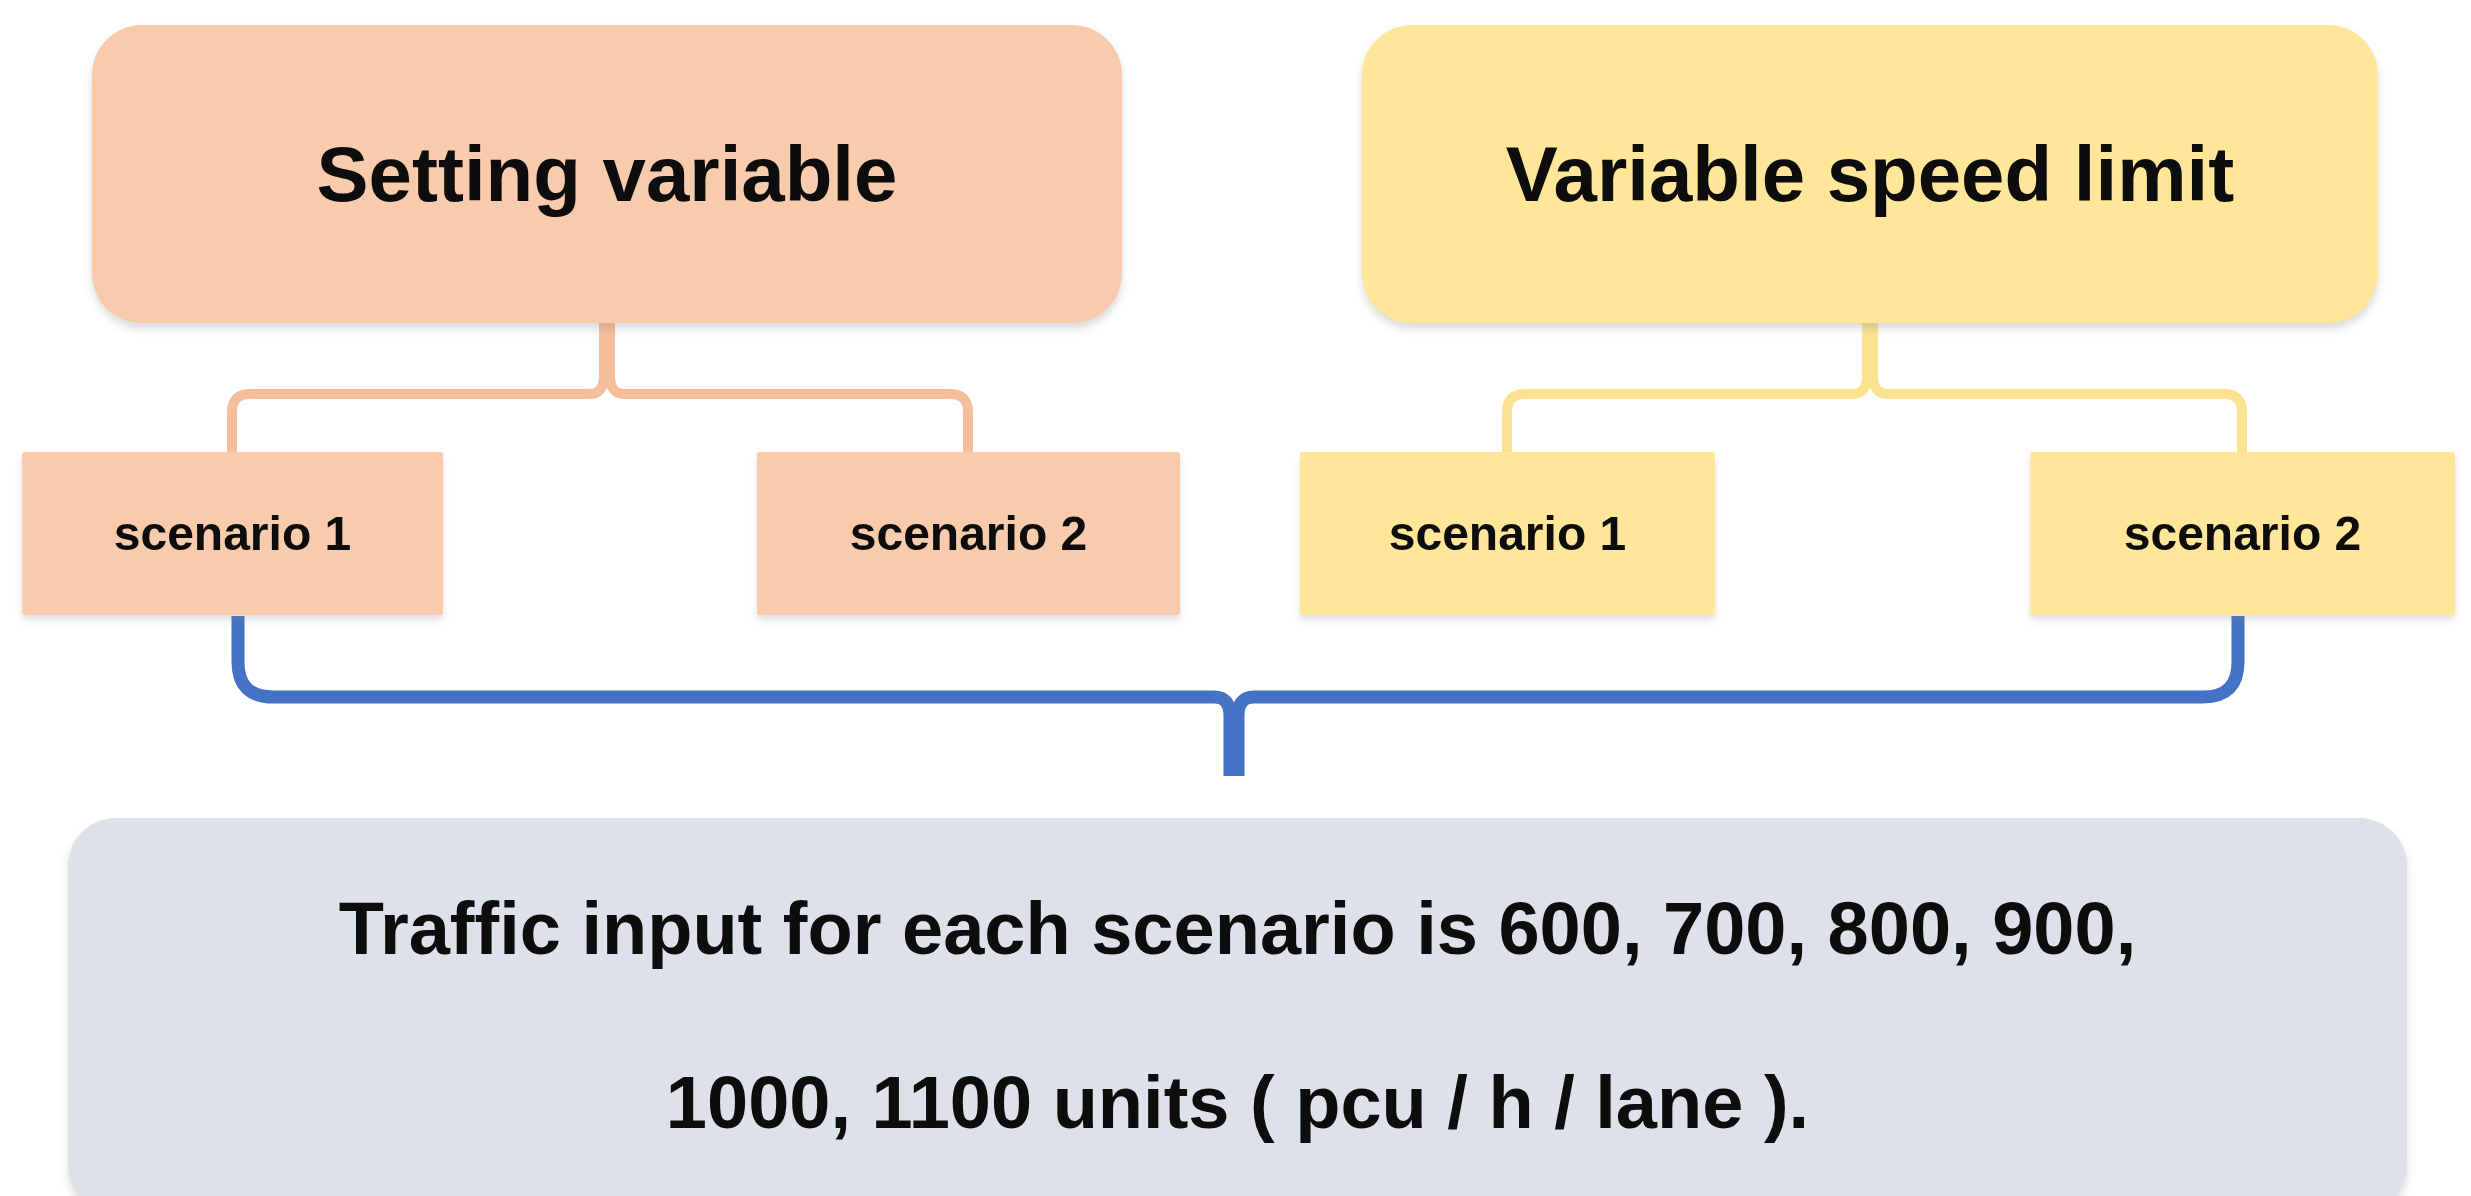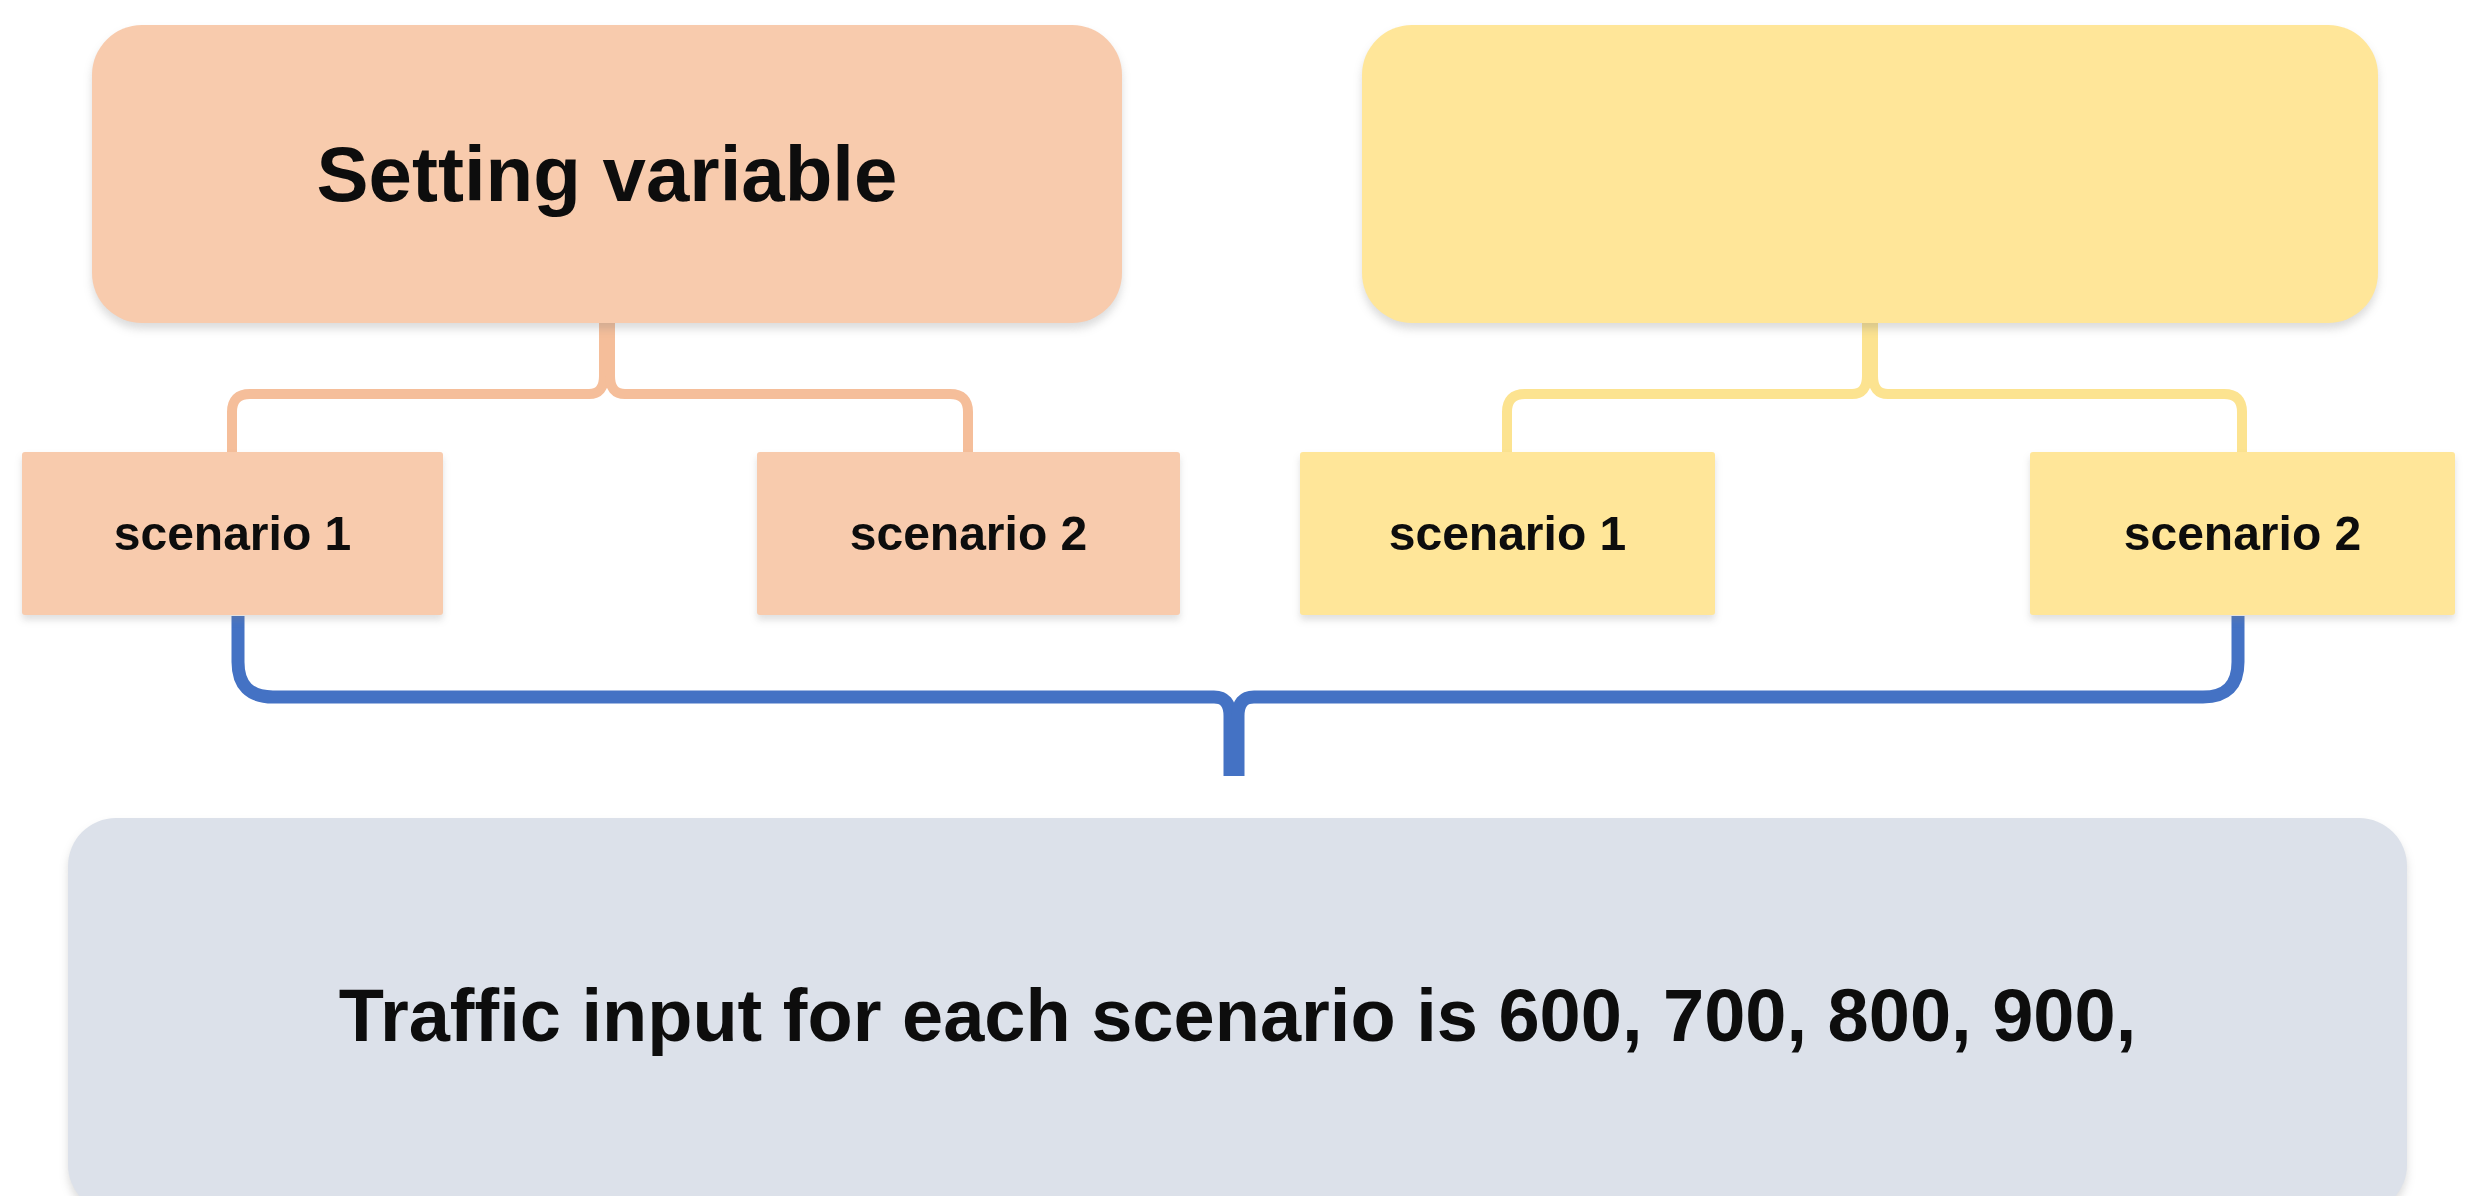--- a/index.html
+++ b/index.html
@@ -61,32 +61,34 @@
 
     <path d="M 238 616 L 238 662 Q 238 697 273 697 L 1214 697 Q 1230 697 1230 716 L 1230 776" fill="none" stroke="#4472C4" stroke-width="13"></path>
     <path d="M 2238 616 L 2238 662 Q 2238 697 2203 697 L 1254 697 Q 1238 697 1238 716 L 1238 776" fill="none" stroke="#4472C4" stroke-width="13"></path>
   </svg>
 
   <div class="box top-box peach vsl-set-box">
     <div class="tline">Setting variable</div>
   </div>
 
   <div class="box top-box yellow vsl-notset-box">
+    <div class="tline">Variable speed limit</div>
   </div>
 
   <div class="box scenario-box peach s-l1">
     <span class="tline">scenario 1</span>
   </div>
   <div class="box scenario-box peach s-l2">
     <span class="tline">scenario 2</span>
   </div>
   <div class="box scenario-box yellow s-r1">
     <span class="tline">scenario 1</span>
   </div>
   <div class="box scenario-box yellow s-r2">
     <span class="tline">scenario 2</span>
   </div>
 
   <div class="box traffic-box gray">
     <div class="tline">Traffic input for each scenario is 600, 700, 800, 900,</div>
+    <div class="tline">1000, 1100 units ( pcu / h / lane ).</div>
   </div>
 
 </div>
 
 </body></html>

